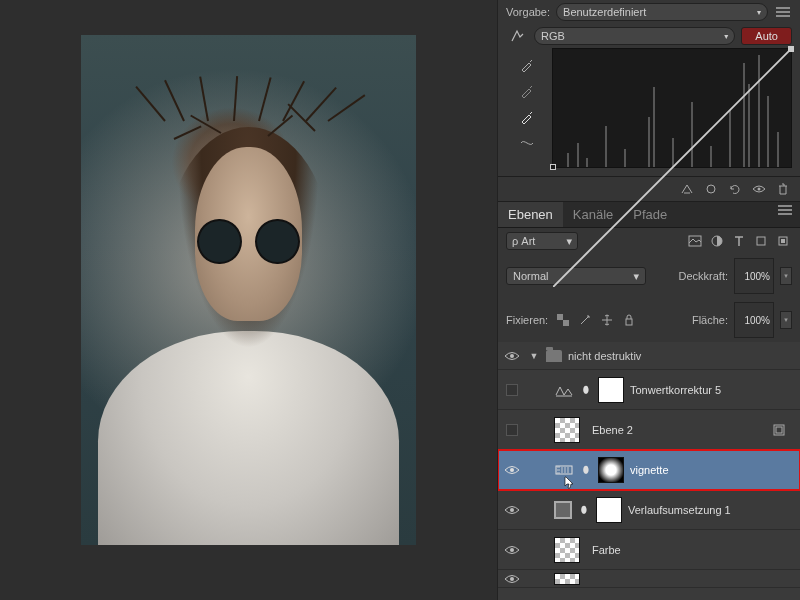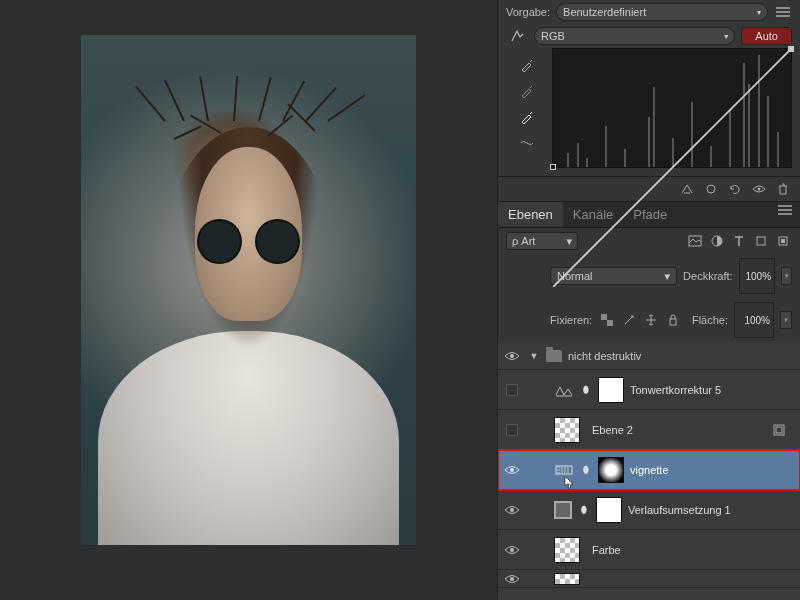--- a/index.html
+++ b/index.html
@@ -43,21 +43,21 @@
 .curves .diag { position: absolute; inset: 0; }
 .curves .pt { position: absolute; width: 6px; height: 6px; border: 1px solid #ccc; background: #1a1a1a; }
 .icon-row { display: flex; gap: 6px; padding: 4px 8px; justify-content: flex-end; border-top: 1px solid #1e1e1e; }
 .icon-btn { width: 18px; height: 16px; display: flex; align-items: center; justify-content: center; color: #aaa; }
 .tabs { display: flex; background: #2a2a2a; border-bottom: 1px solid #1a1a1a; }
 .tab { padding: 5px 10px; color: #888; font-size: 13px; }
 .tab.active { background: #3a3a3a; color: #ddd; }
 .layers-toolbar { display: flex; align-items: center; padding: 4px 8px; gap: 6px; }
 .filter-select { background: #444; border: 1px solid #222; border-radius: 3px; height: 18px; width: 72px; display: flex; align-items: center; padding: 0 5px; color: #ccc; justify-content: space-between; }
 .tool-icons { display: flex; gap: 4px; margin-left: auto; }
-.blend-row, .lock-row { display: flex; align-items: center; padding: 4px 8px; gap: 6px; margin-left: 44px; }
+.blend-row, .lock-row { display: flex; align-items: center; padding: 4px 8px; gap: 6px; }
 .blend-select { background: #444; border: 1px solid #222; border-radius: 3px; height: 18px; width: 140px; display: flex; align-items: center; padding: 0 6px; color: #ccc; justify-content: space-between; }
 .num-input { background: #333; border: 1px solid #222; width: 40px; height: 36px; color: #ddd; text-align: right; padding-right: 3px; display: flex; align-items: center; justify-content: flex-end; font-size: 10px; }
 .step { width: 12px; height: 18px; background: #444; border: 1px solid #222; display: flex; align-items: center; justify-content: center; color: #999; font-size: 7px; }
 .lock-icons { display: flex; gap: 4px; }
 .layers-list { flex: 1; overflow: hidden; background: #3a3a3a; }
 .layer { display: flex; align-items: center; height: 40px; border-bottom: 1px solid #2c2c2c; padding: 0 8px 0 4px; gap: 6px; }
 .layer.selected { background: #5a7aa0; }
 .layer.highlighted { outline: 2px solid #d11; outline-offset: -1px; }
 .visibility { width: 20px; height: 20px; display: flex; align-items: center; justify-content: center; color: #bbb; }
 .vis-box { width: 12px; height: 12px; border: 1px solid #555; background: #333; }

